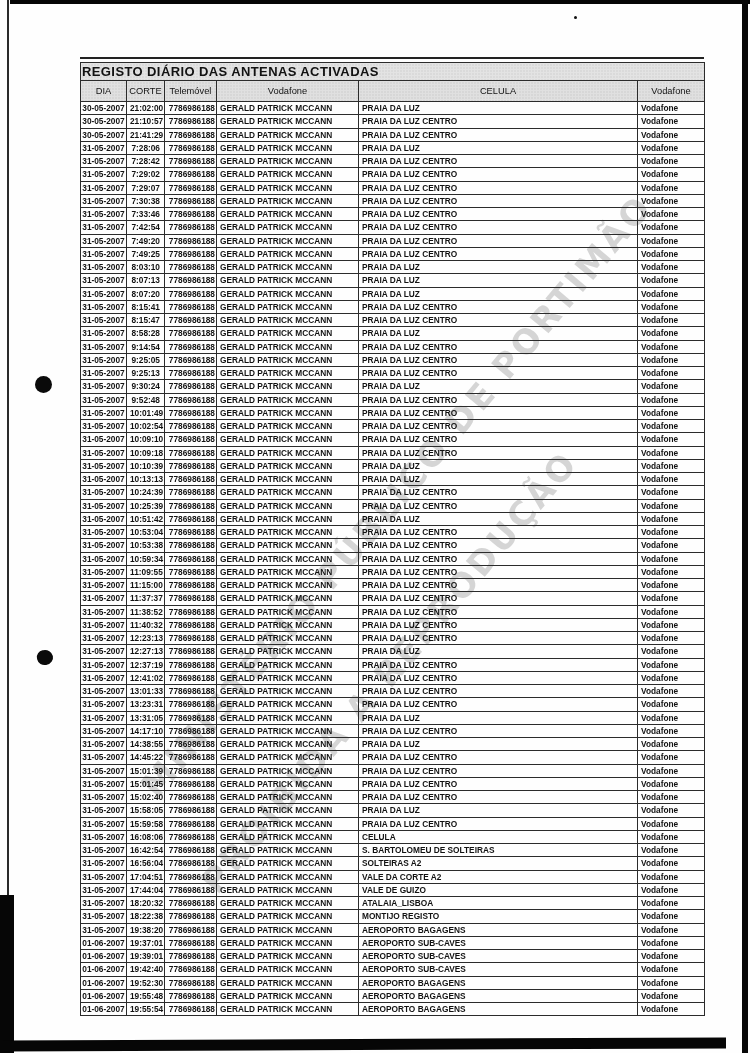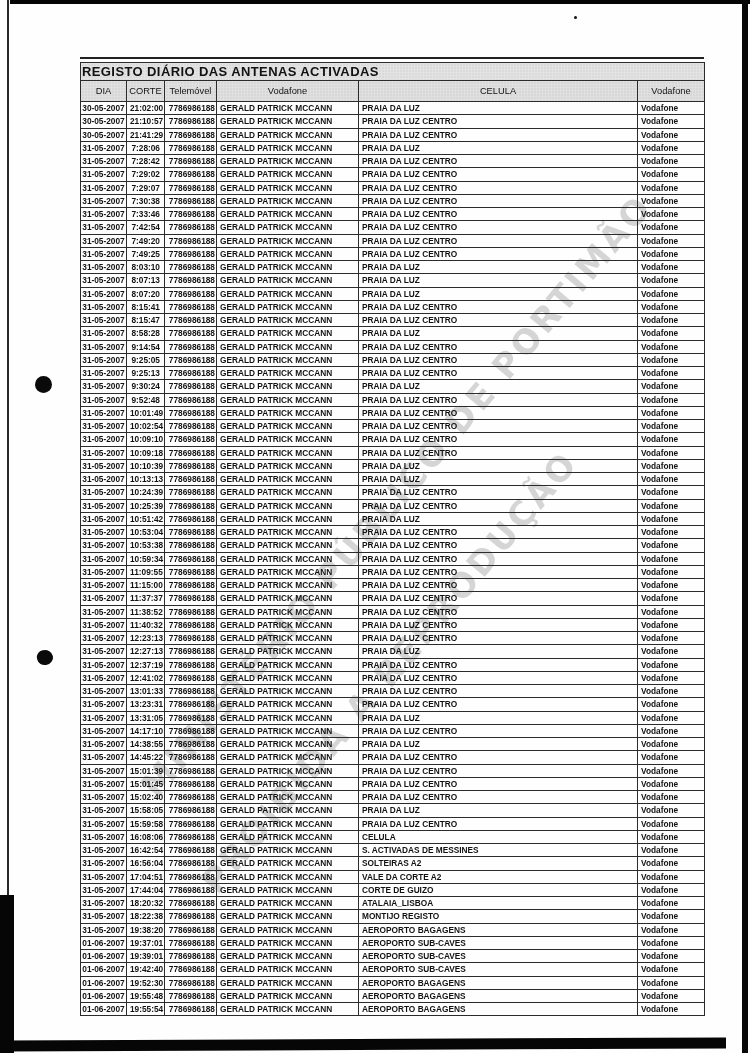--- a/index.html
+++ b/index.html
@@ -559,21 +559,21 @@
           <td class="c2">7786986188</td>
           <td class="c3">GERALD PATRICK MCCANN</td>
           <td class="c4">CELULA</td>
           <td class="c5">Vodafone</td>
         </tr>
         <tr>
           <td class="c0">31-05-2007</td>
           <td class="c1">16:42:54</td>
           <td class="c2">7786986188</td>
           <td class="c3">GERALD PATRICK MCCANN</td>
-          <td class="c4">S. ACTIVADAS DE MESSINES</td>
+          <td class="c4">S. BARTOLOMEU DE SOLTEIRAS</td>
           <td class="c5">Vodafone</td>
         </tr>
         <tr>
           <td class="c0">31-05-2007</td>
           <td class="c1">16:56:04</td>
           <td class="c2">7786986188</td>
           <td class="c3">GERALD PATRICK MCCANN</td>
           <td class="c4">SOLTEIRAS A2</td>
           <td class="c5">Vodafone</td>
         </tr>
@@ -583,21 +583,21 @@
           <td class="c2">7786986188</td>
           <td class="c3">GERALD PATRICK MCCANN</td>
           <td class="c4">VALE DA CORTE A2</td>
           <td class="c5">Vodafone</td>
         </tr>
         <tr>
           <td class="c0">31-05-2007</td>
           <td class="c1">17:44:04</td>
           <td class="c2">7786986188</td>
           <td class="c3">GERALD PATRICK MCCANN</td>
-          <td class="c4">CORTE DE GUIZO</td>
+          <td class="c4">VALE DE GUIZO</td>
           <td class="c5">Vodafone</td>
         </tr>
         <tr>
           <td class="c0">31-05-2007</td>
           <td class="c1">18:20:32</td>
           <td class="c2">7786986188</td>
           <td class="c3">GERALD PATRICK MCCANN</td>
           <td class="c4">ATALAIA_LISBOA</td>
           <td class="c5">Vodafone</td>
         </tr>

